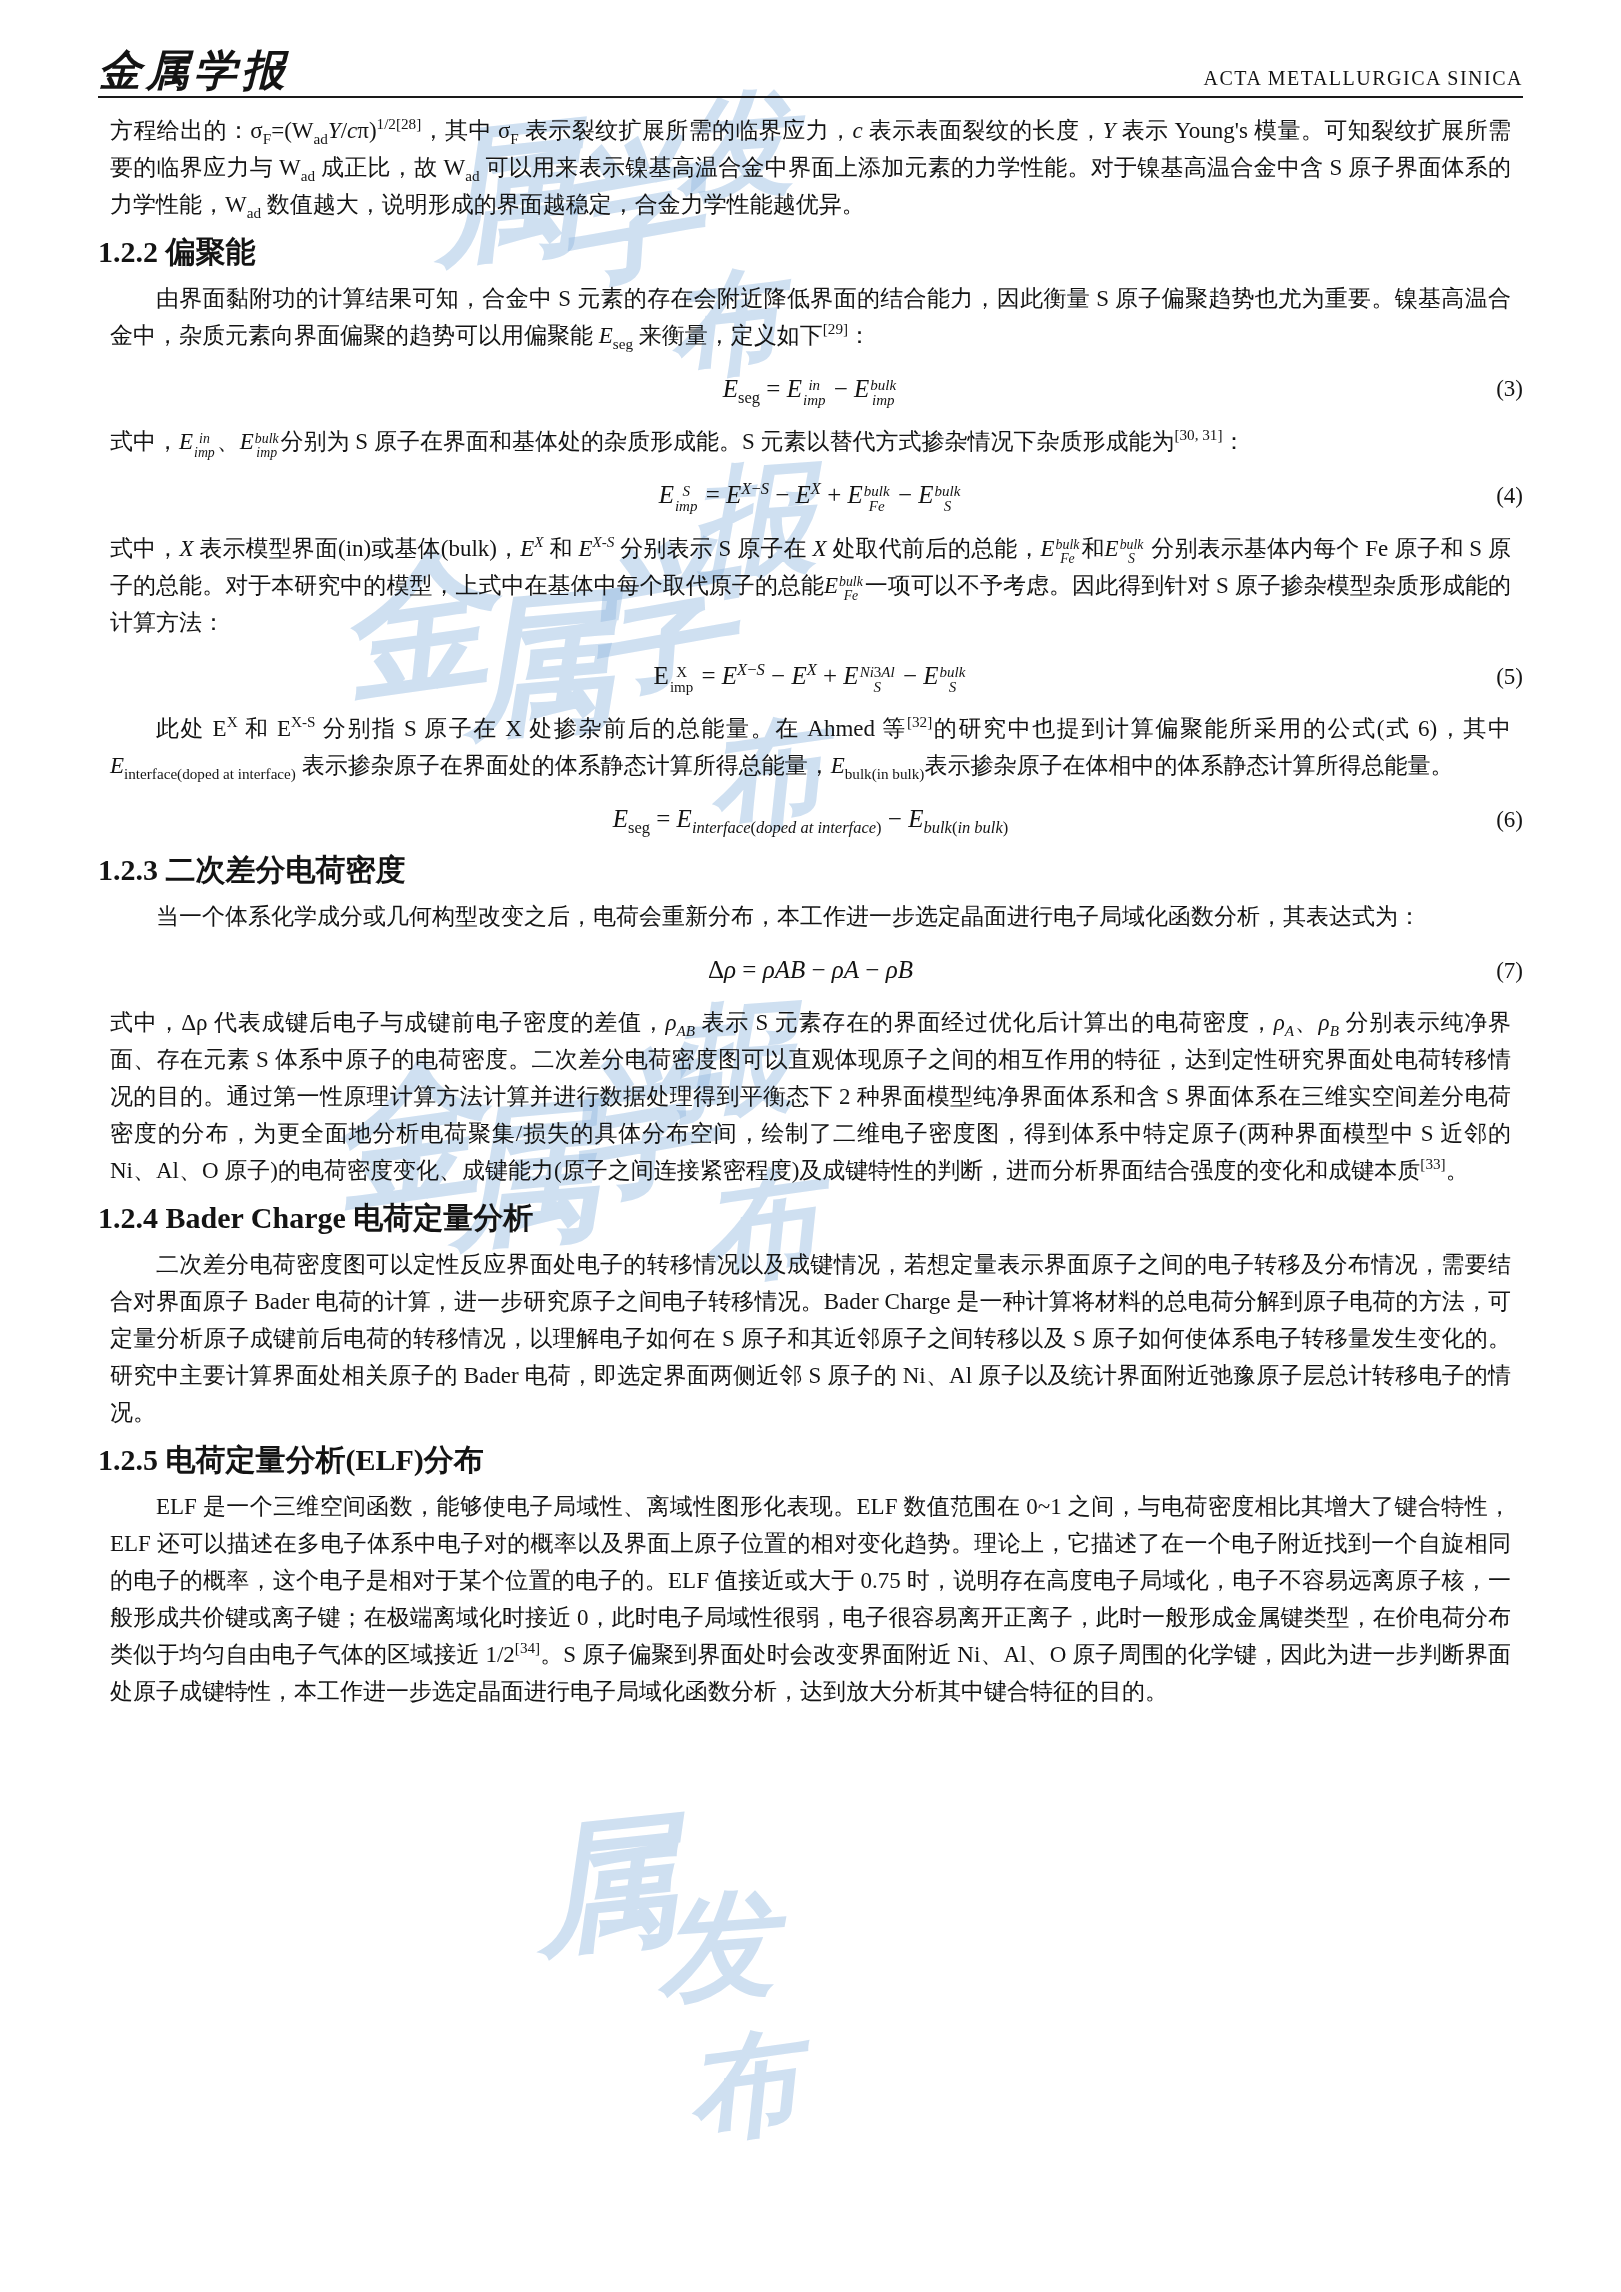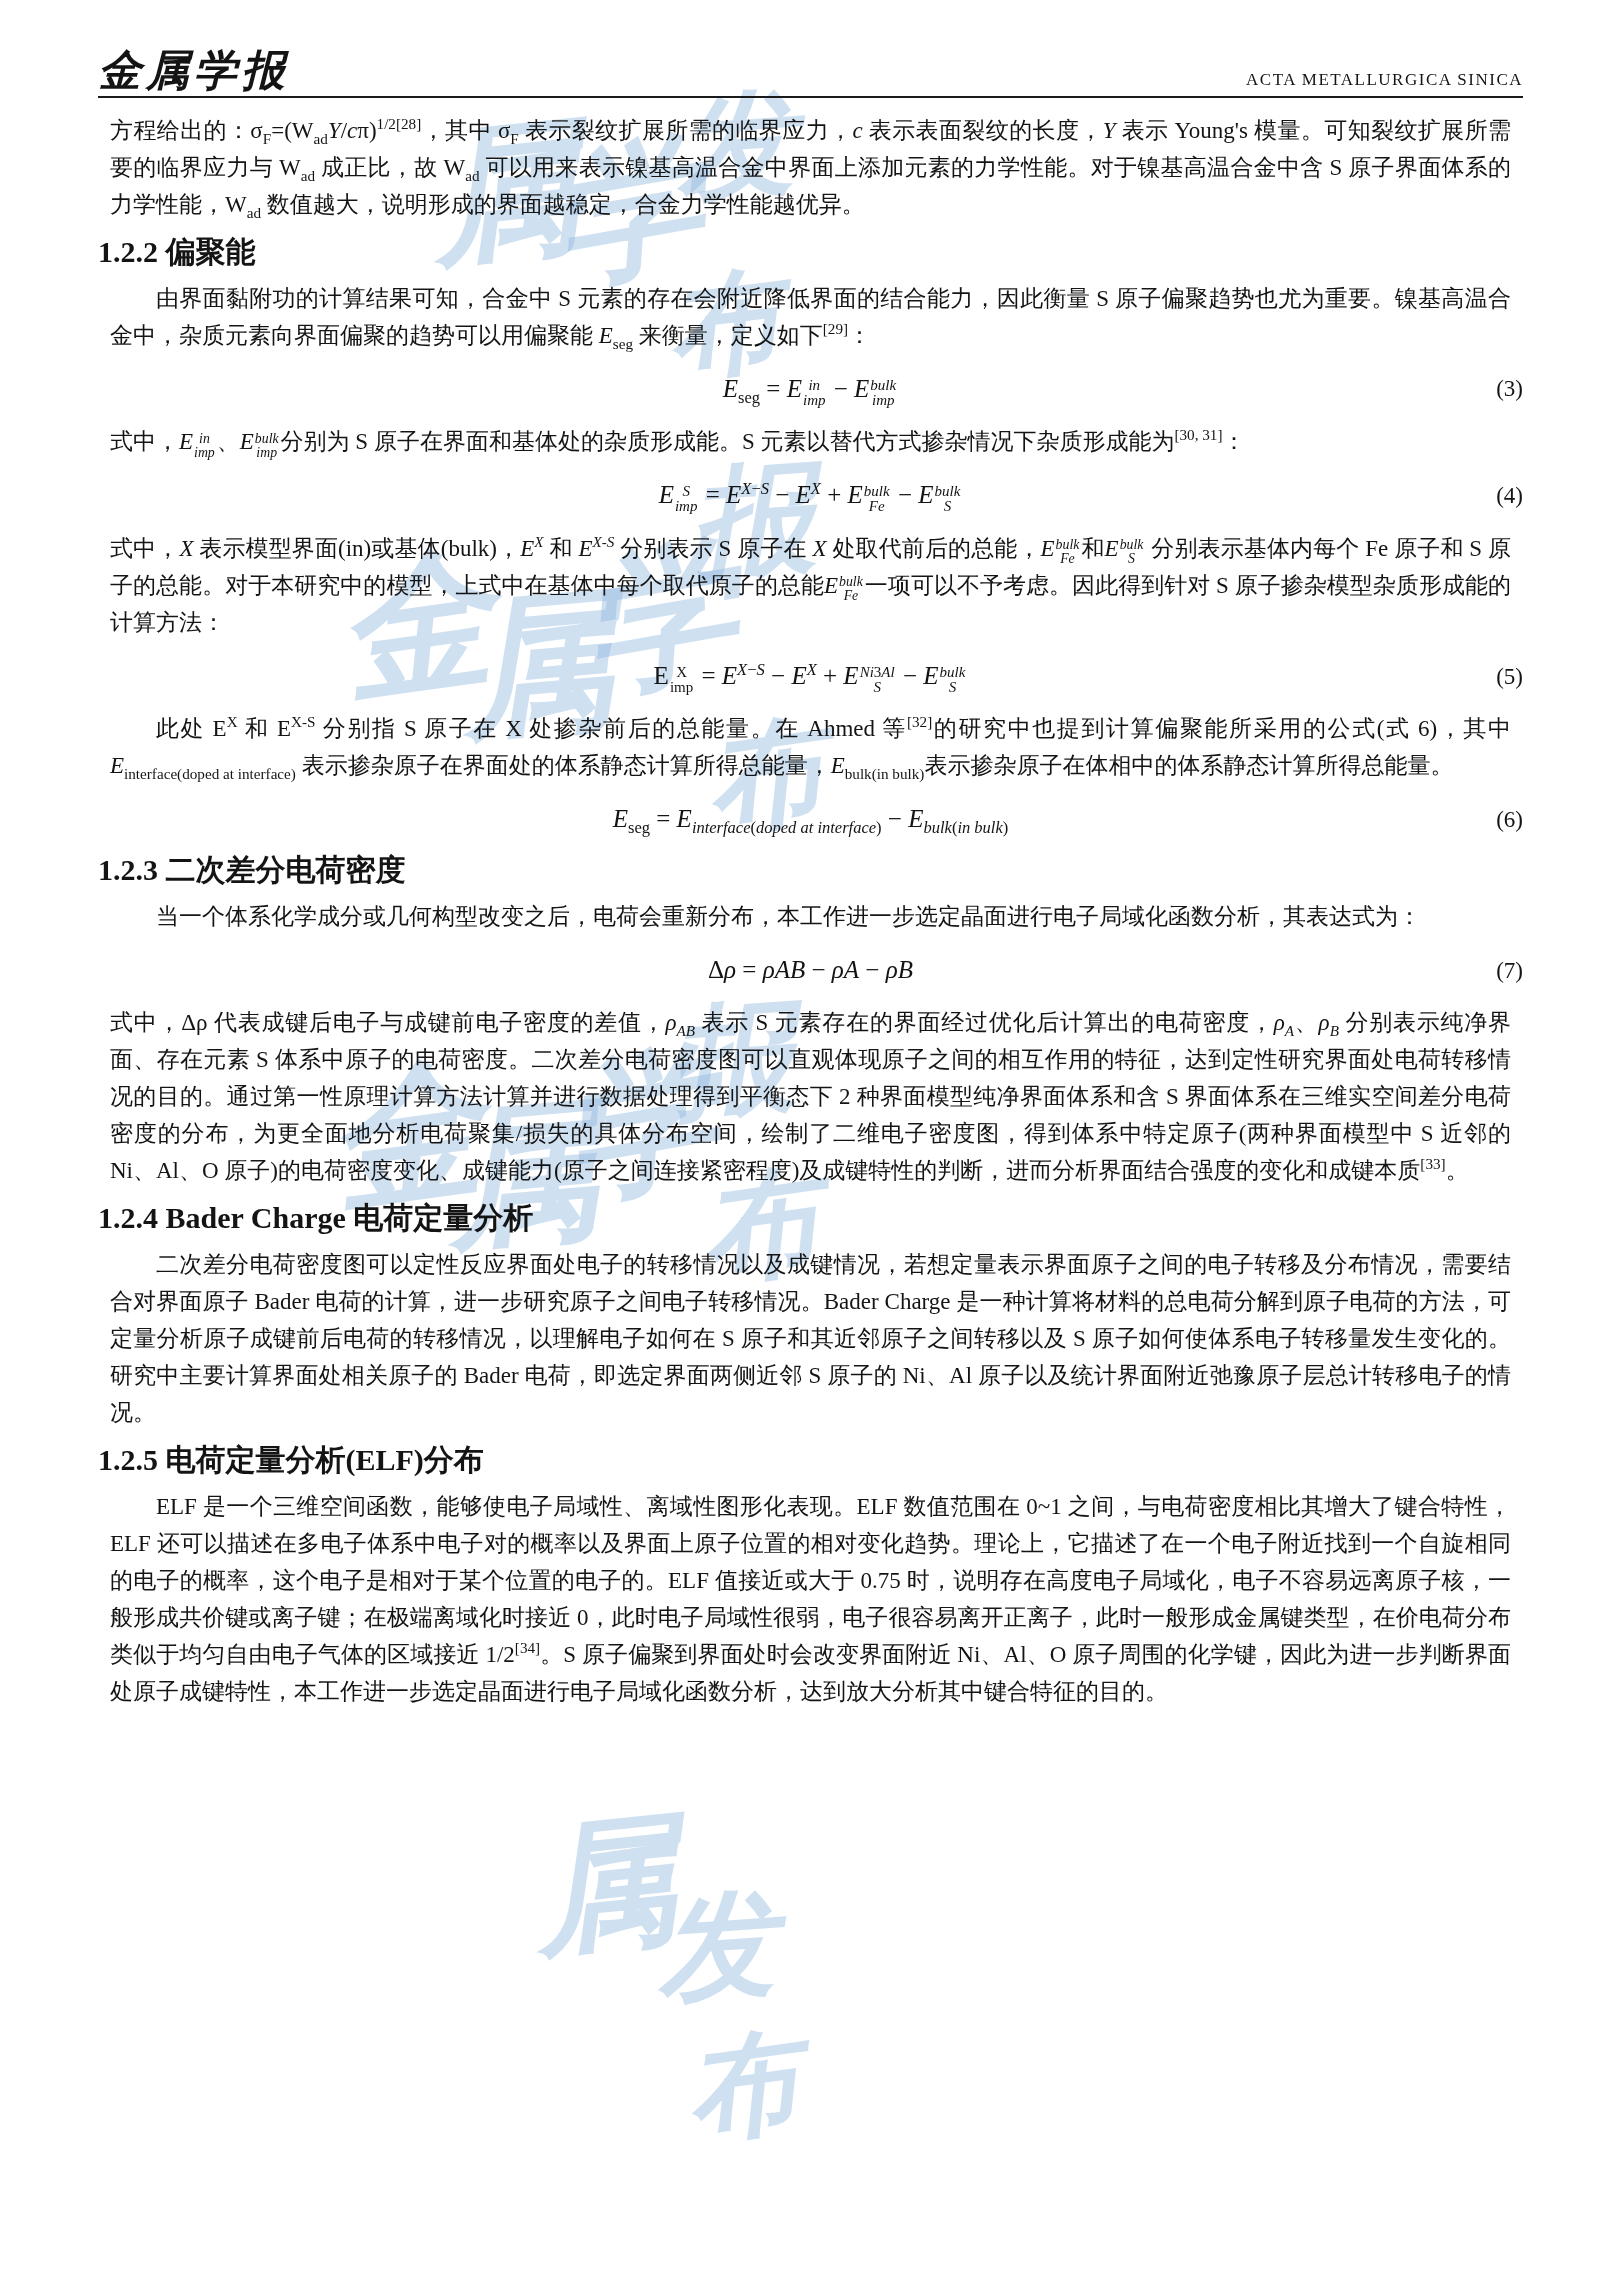--- a/index.html
+++ b/index.html
@@ -4,21 +4,21 @@
 <style>
   html,body{margin:0;padding:0;background:#9a9a9a;}
   .page{position:relative;width:1621px;height:2293px;background:#ffffff;overflow:hidden;
         font-family:"Liberation Serif","DejaVu Serif",serif;color:#141414;}
   .page-inner{position:relative;z-index:1;padding:49px 98px 0 98px;}
 
   
   header{display:flex;justify-content:space-between;align-items:flex-end;
          border-bottom:2px solid #1a1a1a;padding-bottom:4px;}
   .logo{font-size:43px;font-weight:bold;font-style:italic;letter-spacing:4.9px;line-height:1;}
-  .journal{font-size:17px;letter-spacing:1.5px;line-height:1;padding-bottom:3.9px;}
+  .journal{font-size:20px;letter-spacing:1.5px;line-height:1;padding-bottom:3.9px;}
 
   
   main{margin-top:13.7px;font-size:23px;line-height:37px;text-align:justify;text-justify:inter-ideograph;}
   main p{margin:12px;}
   p.indent{text-indent:2em;}
   h3{font-size:30px;font-weight:bold;margin:6.9px 0 4.9px 0;line-height:33px;}
 
   
   .equation{position:relative;text-align:center;margin:15px 0;font-size:25px;line-height:39px;}
   .eq-num{position:absolute;right:0;top:50%;transform:translateY(-50%);font-size:23px;font-style:normal;}

